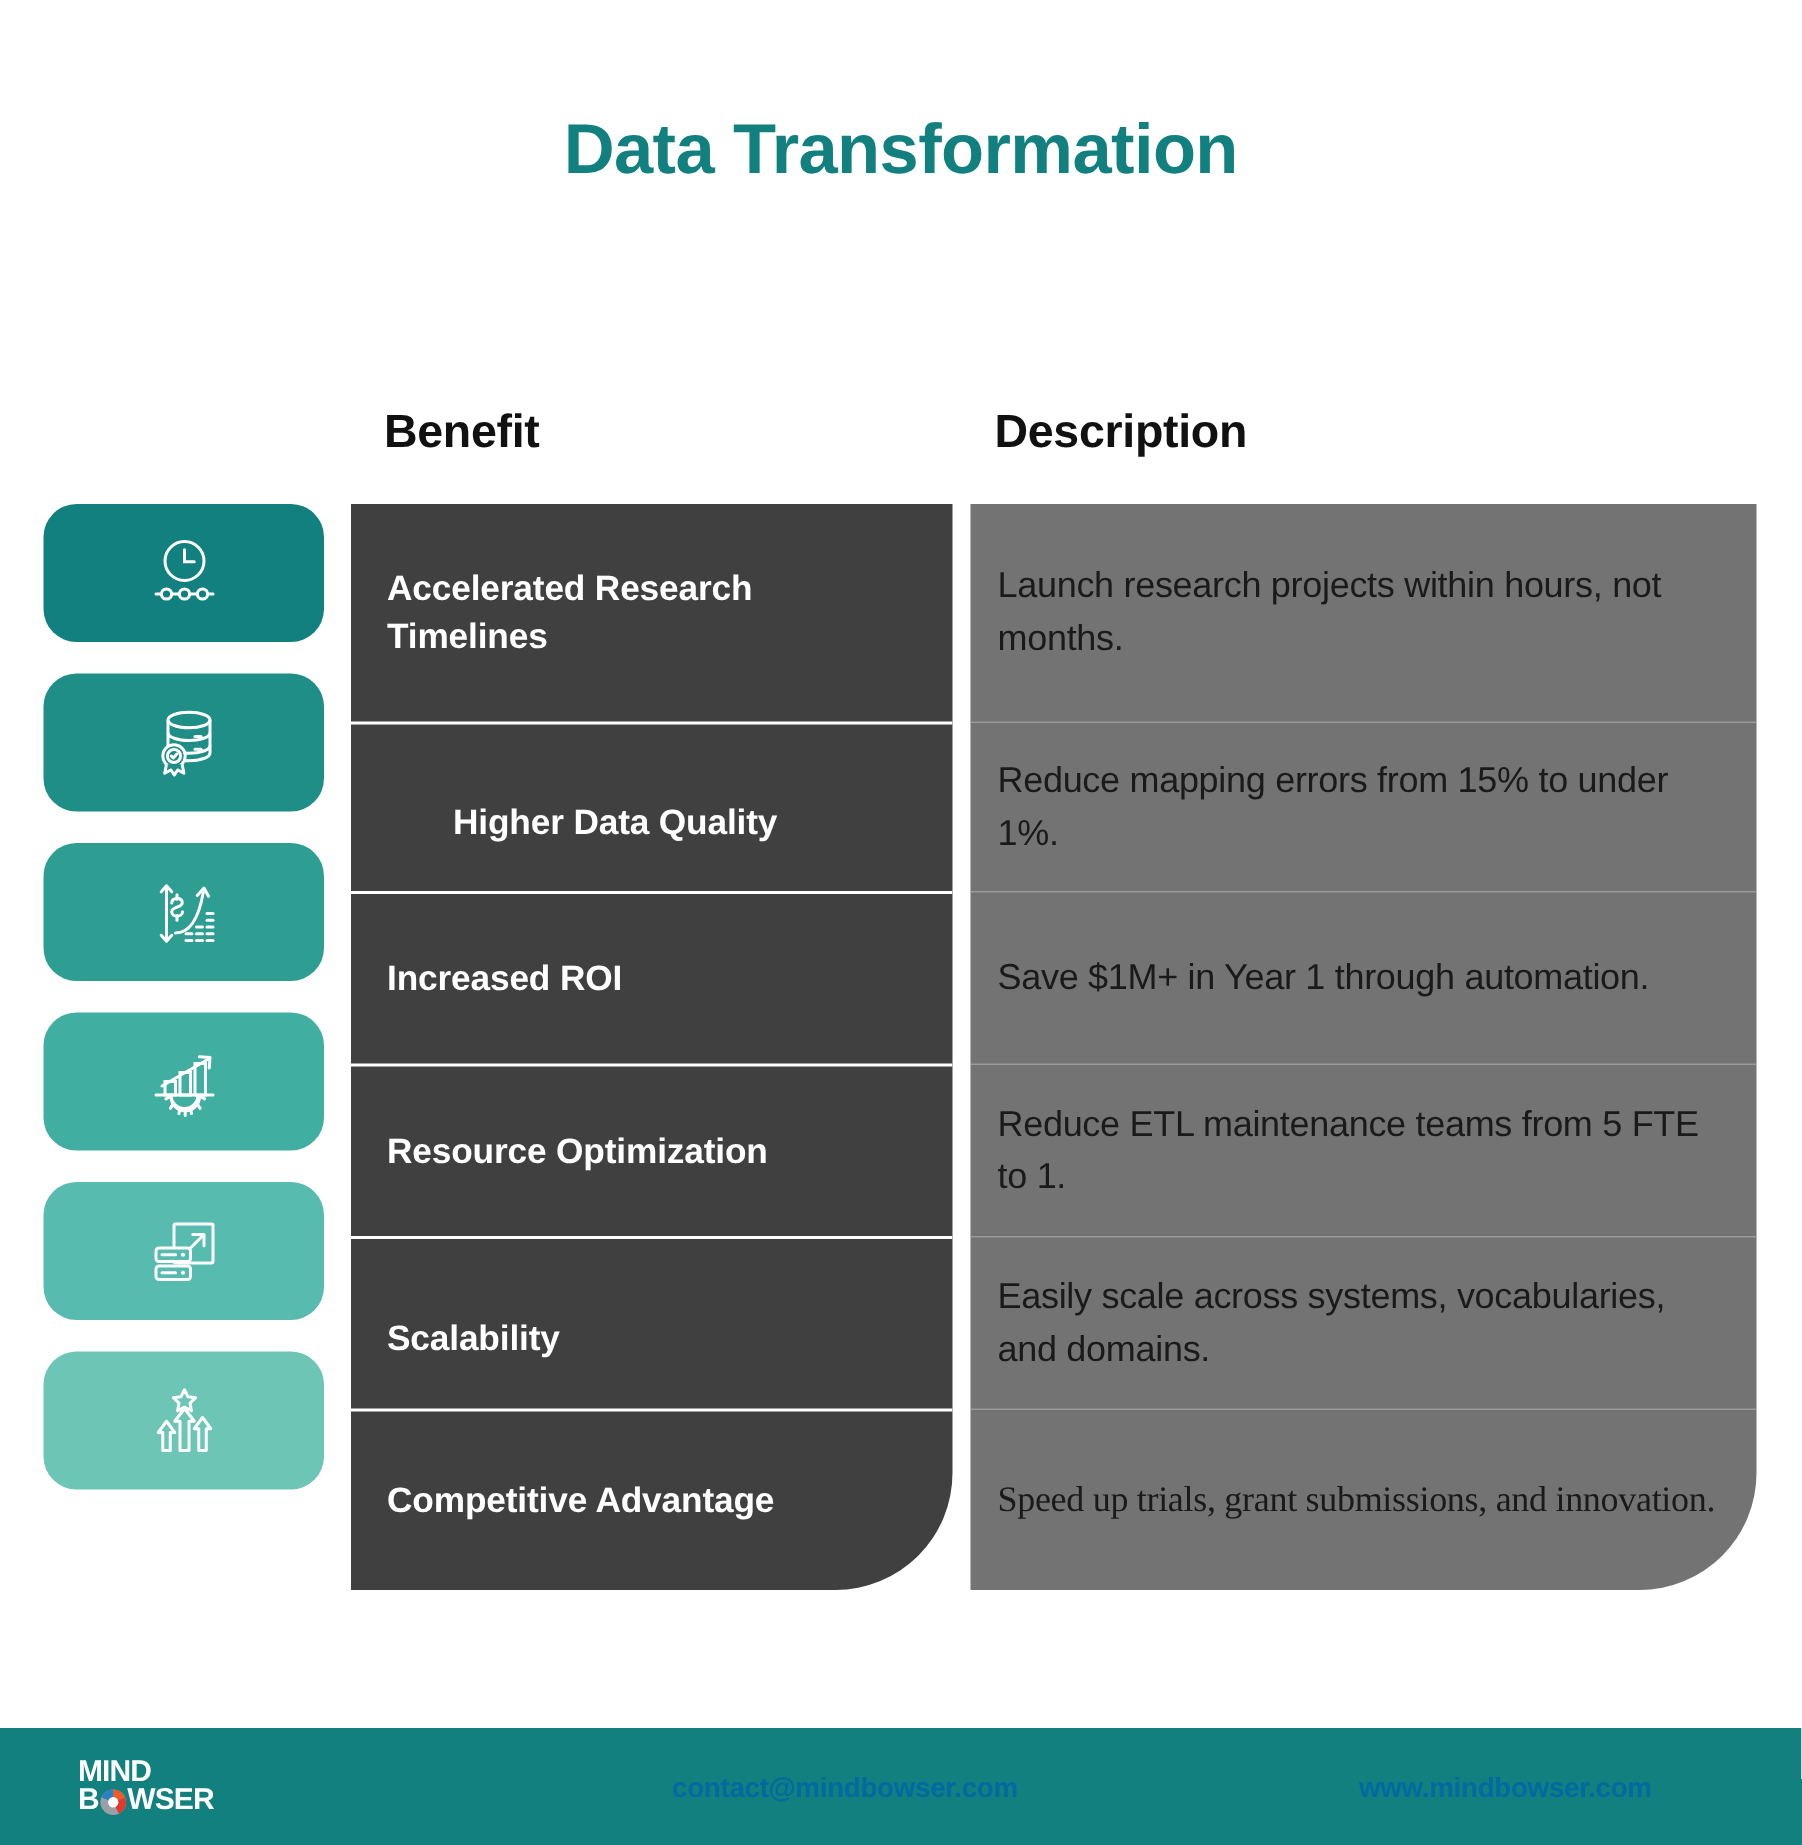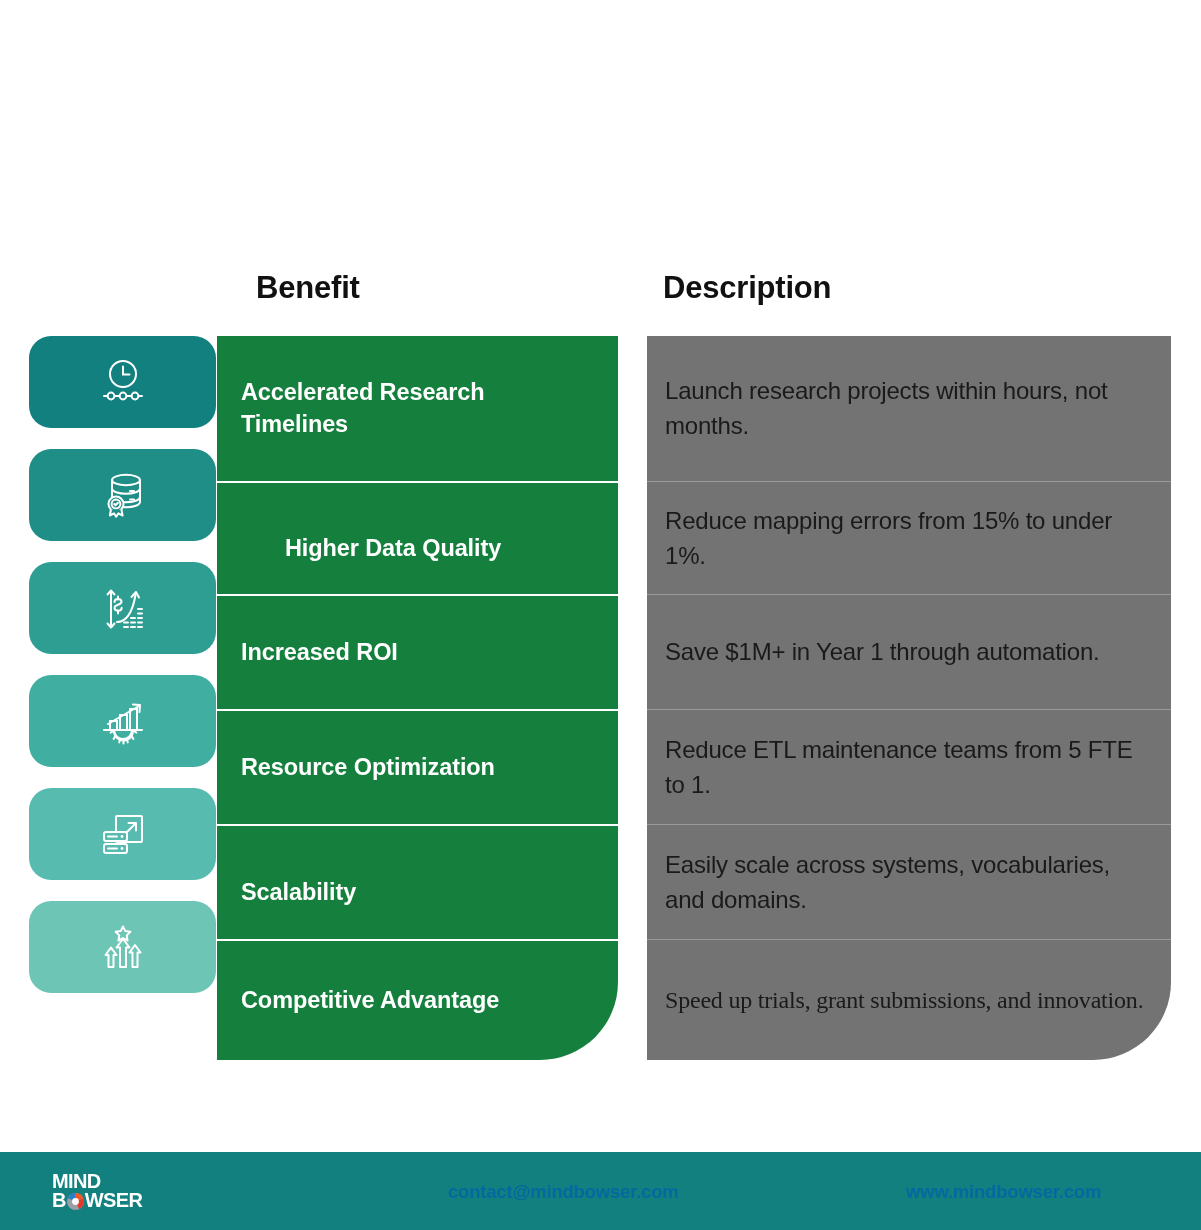--- a/index.html
+++ b/index.html
@@ -69,25 +69,25 @@
     border-radius: 22px;
     display: flex;
     align-items: center;
     justify-content: center;
   }
   .icon-tile svg { display: block; }
 
   
   .benefit-col {
     position: absolute;
-    left: 217px;
+    left: 234px;
     top: 0;
     width: 401px;
     height: 724px;
-    background: #15803d;
+    background: #404040;
     border-bottom-right-radius: 78px;
     overflow: hidden;
   }
   .benefit-cell {
     position: absolute;
     left: 0;
     width: 401px;
     display: flex;
     align-items: center;
     padding: 0 24px;
@@ -177,20 +177,21 @@
   }
   .footer-link.email { left: 448px; }
   .footer-link.web { left: 906px; }
 </style>
 </head>
 <body>
 
 <div class="page">
 
   <div class="title">
+    <span class="line">Data Transformation</span>
   </div>
 
   <div class="col-head benefit">Benefit</div>
   <div class="col-head description">Description</div>
 
   <div class="table">
 
     <div class="icon-rail">
 
       <div class="icon-tile" style="top:0px; background:#12807F;">

